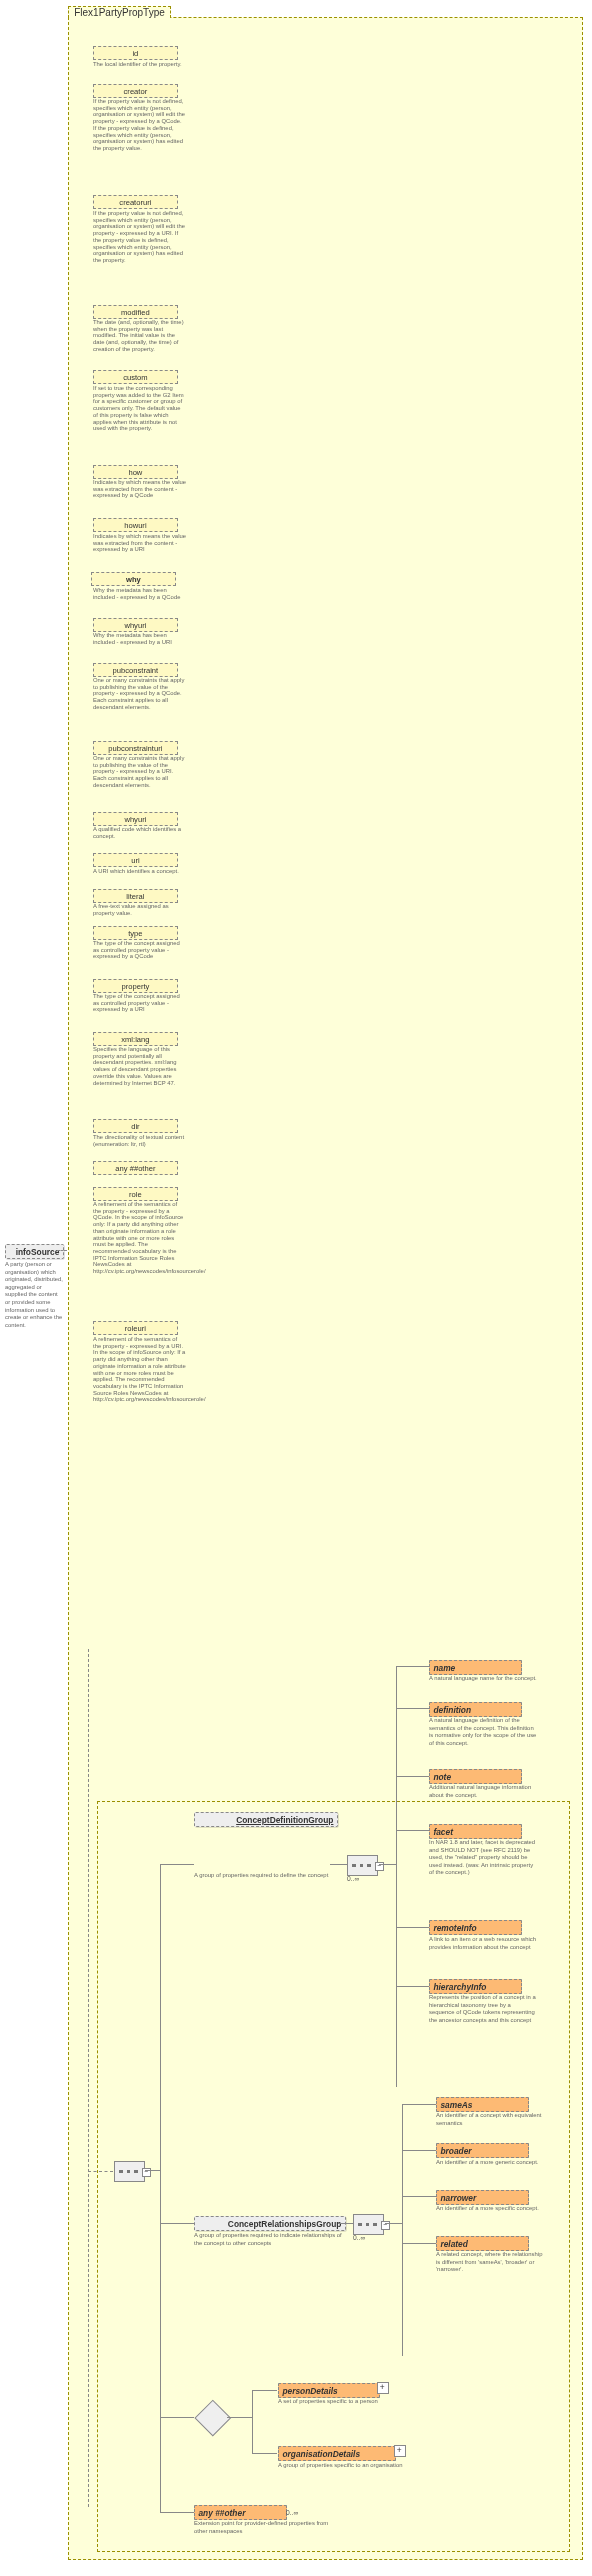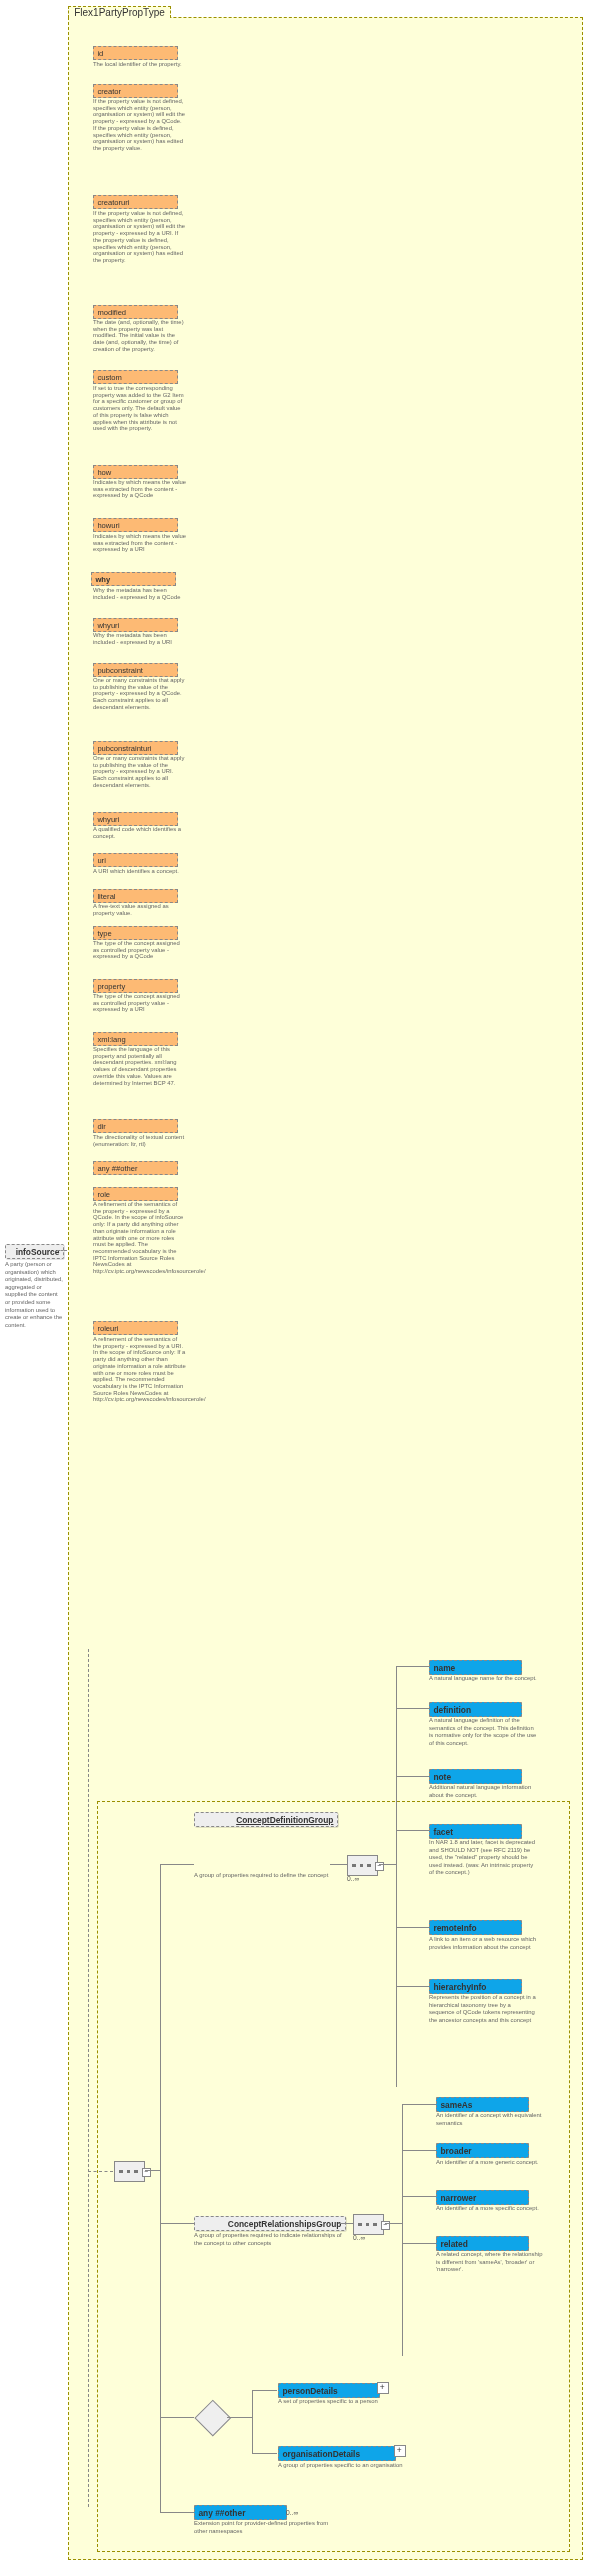--- a/index.html
+++ b/index.html
@@ -66,23 +66,24 @@
   }
   .node .title {
     font-weight: bold;
     font-size: 8.4px;
     text-align: right;
   }
   .attr {
     position: absolute;
     border: 0.8px dashed #888;
     padding: 1.7px 3.4px;
-    background: #fdba74;
+    background: #fef9c3;
     font-size: 7.6px;
     color: #333;
+    text-align: center;
   }
   .attr-desc {
     position: absolute;
     font-size: 5.9px;
     line-height: 6.7px;
     color: #666;
     width: 93px;
   }
   .connector-h {
     position: absolute;
@@ -145,24 +146,25 @@
     color: #555;
   }
   .side-desc {
     position: absolute;
     font-size: 5.9px;
     line-height: 7.6px;
     color: #666;
   }
   .right-node {
     position: absolute;
-    background: #0ea5e9;
+    background: #fdba74;
     border: 0.8px dashed #888;
     border-radius: 0.8px;
     padding: 1.7px 3.4px;
+    font-style: italic;
   }
   .right-node .title { font-weight: bold; font-size: 8.4px; }
   .right-desc {
     position: absolute;
     font-size: 5.9px;
     line-height: 7.6px;
     color: #666;
     width: 109px;
   }
 </style>

